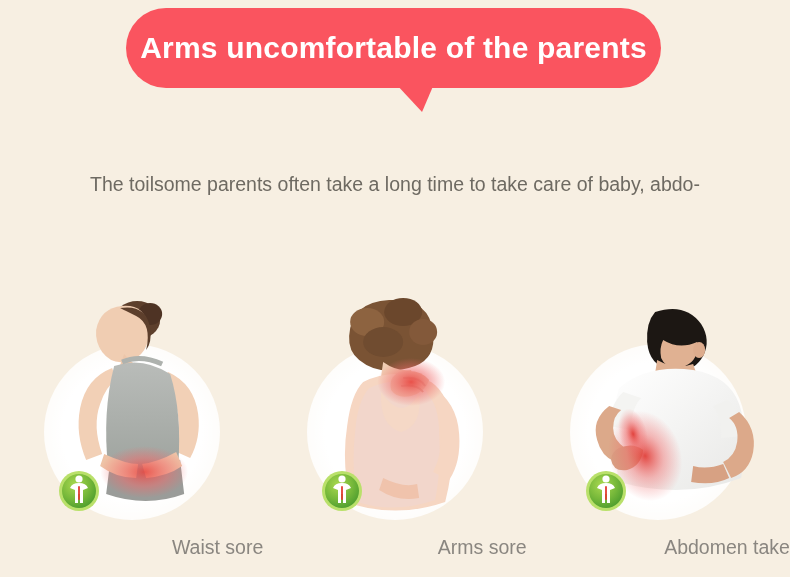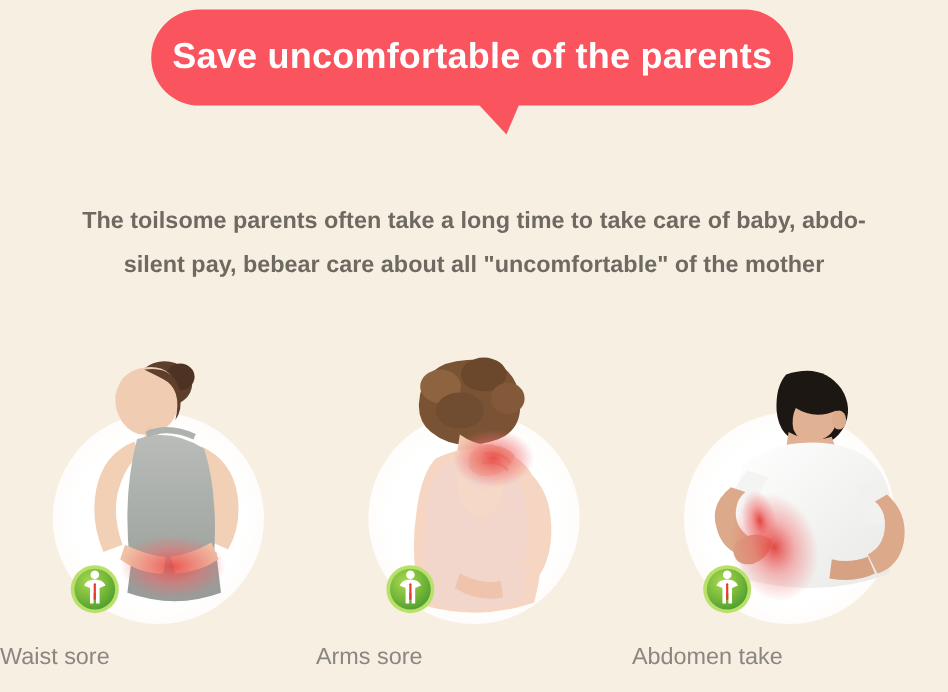--- a/index.html
+++ b/index.html
@@ -60,21 +60,20 @@
     top: 166px;
     width: 690px;
     text-align: center;
     color: #6e6a62;
     font-size: 19.5px;
     line-height: 37px;
   }
   .intro .line {
     display: block;
     white-space: nowrap;
-    font-weight: bold;
   }
 
   
   .panels {
     position: absolute;
     left: 0;
     top: 296px;
     width: 790px;
     height: 281px;
     display: flex;
@@ -127,39 +126,38 @@
     left: 58px;
     top: 174px;
   }
   .badge svg { display: block; width: 42px; height: 42px; }
 
   .caption {
     position: absolute;
     left: 0;
     top: 238px;
     width: 100%;
-    text-align: left;
+    text-align: right;
     color: #8a8680;
     font-size: 19.5px;
     line-height: 26px;
   }
 </style>
 </head>
 <body>
 
 <div class="bubble-wrap">
   <div class="bubble">
-    <span class="bubble-text">Save uncomfortable of the parents</span>
+    <span class="bubble-text">Arms uncomfortable of the parents</span>
   </div>
   <div class="bubble-tail"></div>
 </div>
 
 <div class="intro">
   <span class="line">The toilsome parents often take a long time to take care of baby, abdo-</span>
-  <span class="line">silent pay, bebear care about all "uncomfortable" of the mother</span>
 </div>
 
 <div class="panels">
 
   <div class="panel">
     <div class="photo-area">
       <div class="glow"></div>
       <div class="photo">
         <svg viewBox="0 0 263 232" xmlns="http://www.w3.org/2000/svg">
           <defs>

